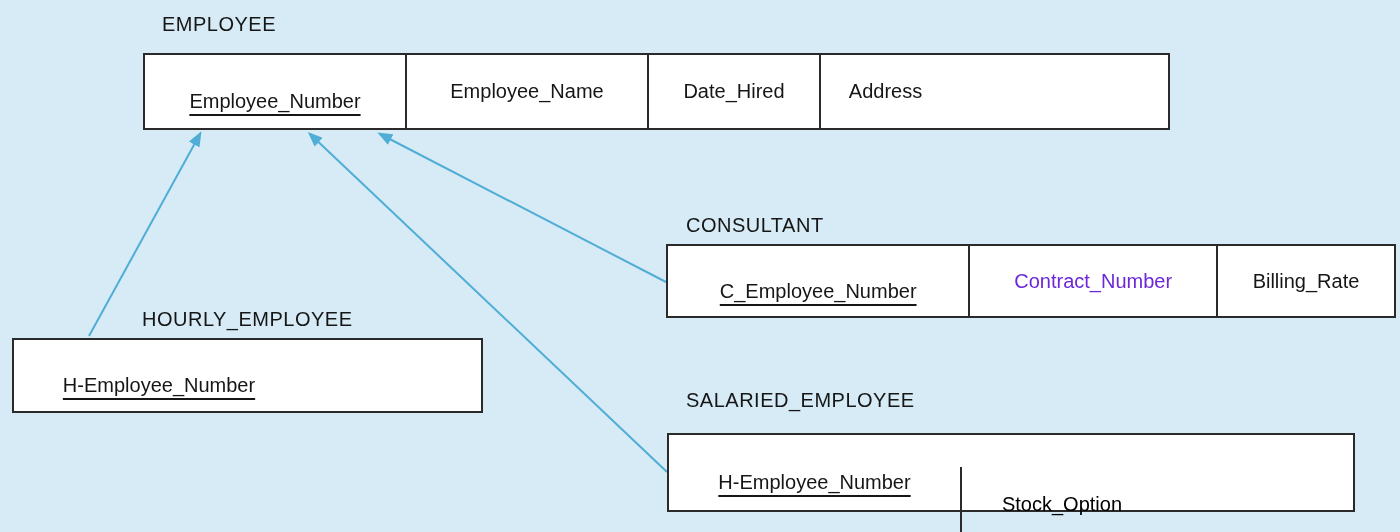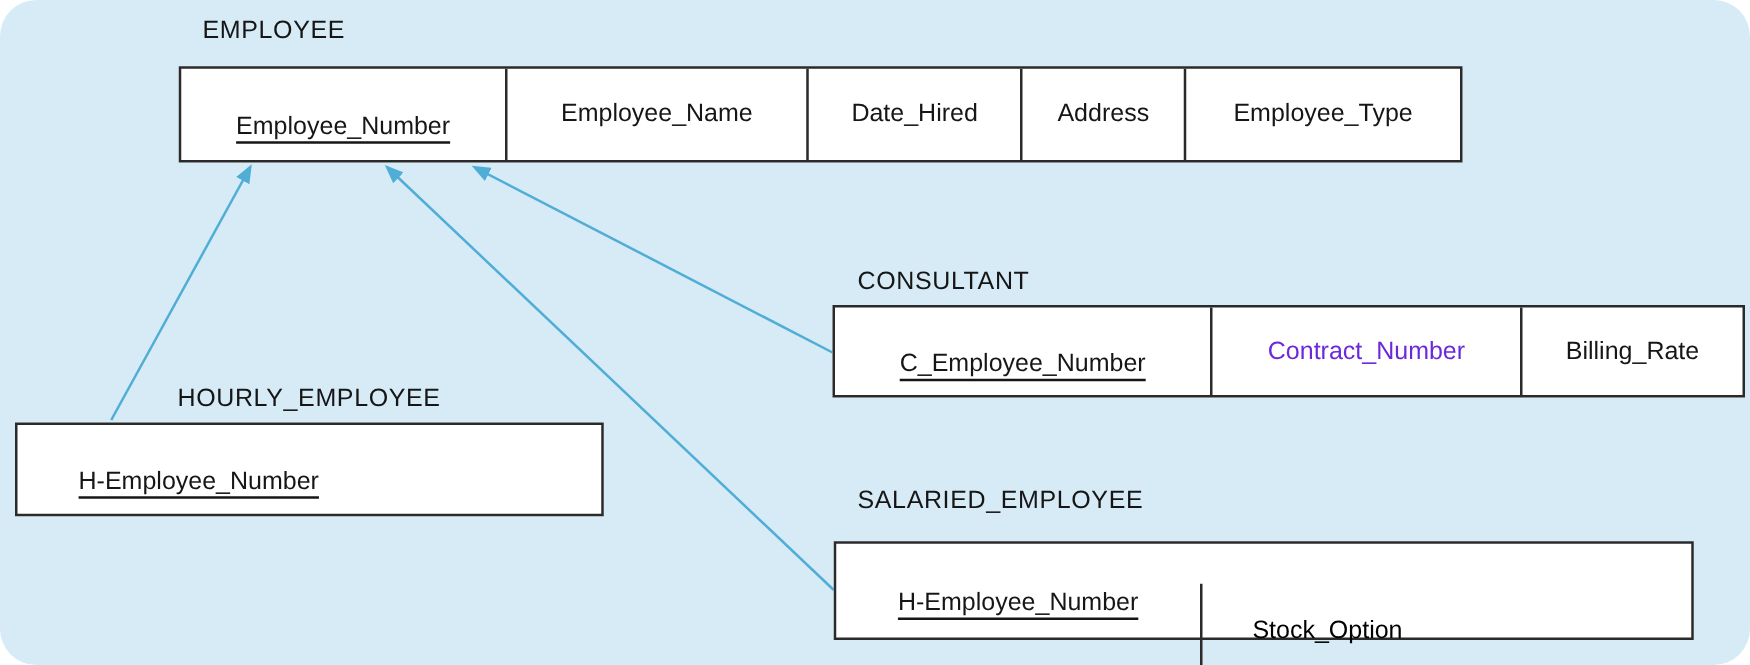--- a/index.html
+++ b/index.html
@@ -45,21 +45,21 @@
   .pk {
     text-decoration: underline;
     text-underline-offset: 6px;
     text-decoration-thickness: 1.5px;
     margin-top: 20px;
   }
 </style>
 </head>
 <body>
 
-<div class="stage" style="background: rgb(214, 235, 245); border-radius: 29px;">
+<div class="stage" style="background: rgb(214, 235, 245);">
     <svg class="arrow-layer" viewBox="0 0 1400 532">
       <defs>
         <marker id="arrowhead" markerWidth="15" markerHeight="12" refX="12" refY="6" orient="auto" markerUnits="userSpaceOnUse">
           <polygon points="0 0, 15 6, 0 12" fill="#4fadd6"></polygon>
         </marker>
       </defs>
       <line x1="89" y1="336" x2="200" y2="134" stroke="#4fadd6" stroke-width="2" marker-end="url(#arrowhead)"></line>
       <line x1="667" y1="472" x2="310" y2="134" stroke="#4fadd6" stroke-width="2" marker-end="url(#arrowhead)"></line>
       <line x1="666" y1="282" x2="380" y2="134" stroke="#4fadd6" stroke-width="2" marker-end="url(#arrowhead)"></line>
     </svg>
@@ -69,23 +69,20 @@
         <span class="pk">Employee_Number</span>
       </div>
       <div class="rel-cell" style="width: 242px; border-color: rgb(42, 42, 42); color: rgb(22, 22, 22);">
         <span>Employee_Name</span>
       </div>
       <div class="rel-cell" style="width: 172px; border-color: rgb(42, 42, 42); color: rgb(22, 22, 22);">
         <span>Date_Hired</span>
       </div>
       <div class="rel-cell" style="width: 131px; border-color: rgb(42, 42, 42); color: rgb(22, 22, 22);">
         <span>Address</span>
-      </div>
-      <div class="rel-cell" style="width: 222px; border-color: rgb(42, 42, 42); color: rgb(22, 22, 22);">
-        <span>Employee_Type</span>
       </div>
     </div>
     <div class="table-title" style="left: 686px; top: 213px; color: rgb(22, 22, 22);">CONSULTANT</div>
     <div class="rel-table" style="left: 666px; top: 244px; width: 730px; height: 74px; border: 2px solid rgb(42, 42, 42);">
       <div class="rel-cell" style="width: 302px; border-color: rgb(42, 42, 42); color: rgb(22, 22, 22);">
         <span class="pk">C_Employee_Number</span>
       </div>
       <div class="rel-cell" style="width: 249px; border-color: rgb(42, 42, 42); color: #6d28d9;">
         <span>Contract_Number</span>
       </div>

